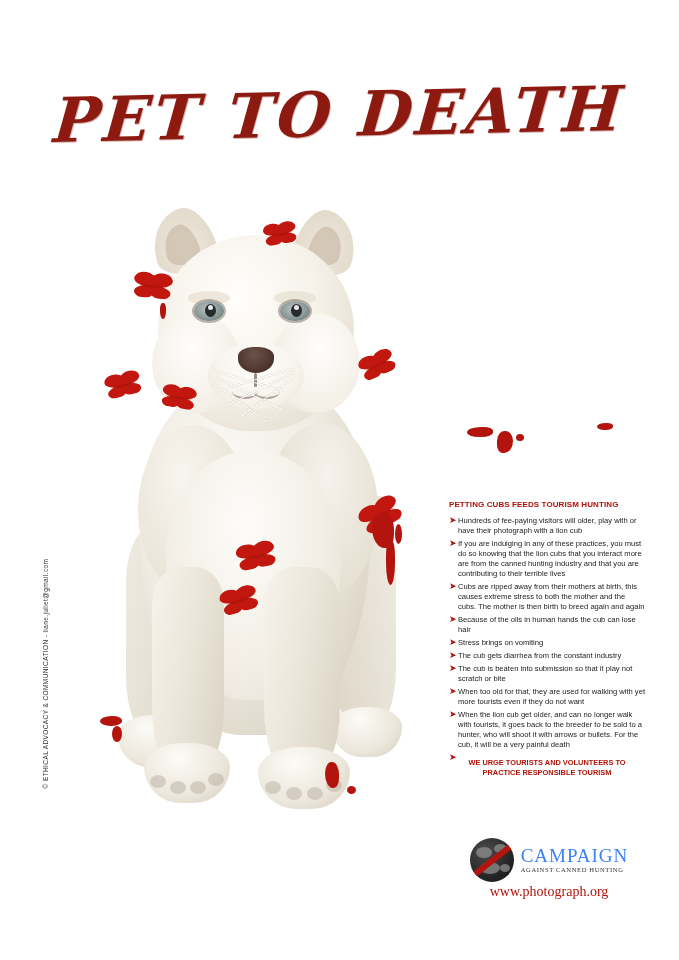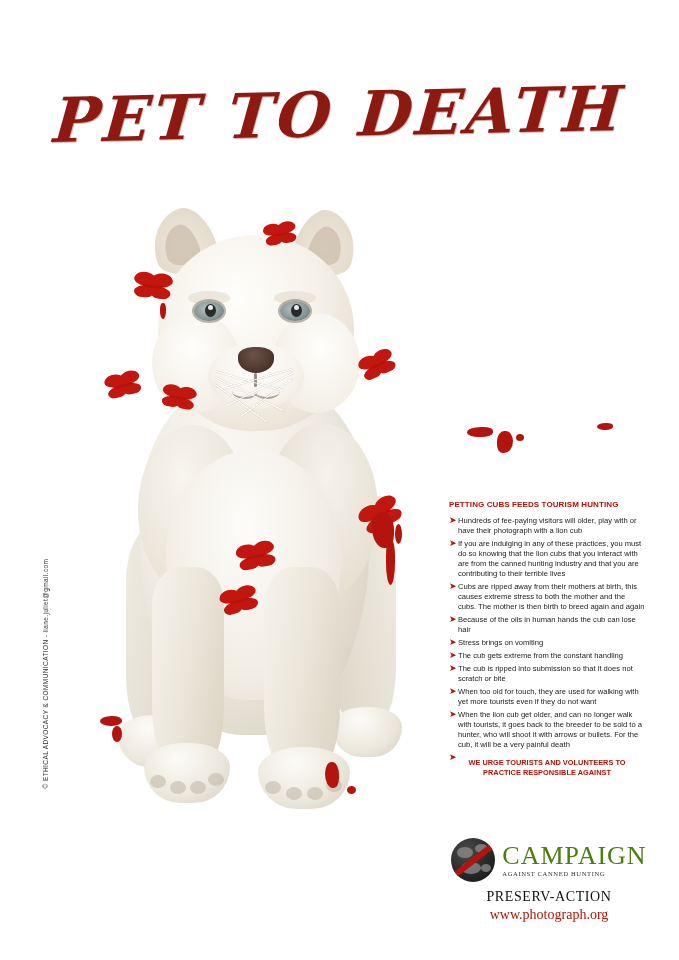--- a/index.html
+++ b/index.html
@@ -262,23 +262,23 @@
   .globe .slash {
     position: absolute;
     left: -4px; top: 19px;
     width: 54px; height: 6px;
     background: #b3150e;
     transform: rotate(-38deg);
   }
   .logo-text { text-align: left; line-height: 1; }
   .logo-main {
     font-family: "Liberation Serif", serif;
-    font-size: 26px;
+    font-size: 19px;
     letter-spacing: 1px;
-    color: #4d7c0f;
+    color: #3b82f6;
   }
   .logo-sub {
     font-family: "Liberation Serif", serif;
     font-size: 6.6px;
     letter-spacing: .6px;
     color: #333;
     margin-top: 2px;
   }
   .preserv {
     font-family: "Liberation Serif", serif;
@@ -431,48 +431,47 @@
   <div class="blood" style="left:395px; top:524px; width:7px; height:20px; border-radius:50%;"></div>
   <div class="blood" style="left:100px; top:716px; width:22px; height:10px; border-radius:55% 45% 50% 50%;"></div>
   <div class="blood" style="left:112px; top:726px; width:10px; height:16px; border-radius:50%;"></div>
   <div class="blood" style="left:325px; top:762px; width:14px; height:26px; border-radius:48% 52% 40% 60%;"></div>
   <div class="blood" style="left:347px; top:786px; width:9px; height:8px;"></div>
 
   <div class="info">
     <h2>PETTING CUBS FEEDS TOURISM HUNTING</h2>
     <ul class="bullet-list">
       <li><span class="bmark">➤</span><span>Hundreds of fee-paying visitors will older, play with or have their photograph with a lion cub</span></li>
-      <li><span class="bmark">➤</span><span>If you are indulging in any of these practices, you must do so knowing that the lion cubs that you interact with are from the canned hunting industry and that you are contributing to their terrible lives</span></li>
+      <li><span class="bmark">➤</span><span>If you are indulging in any of these practices, you must do so knowing that the lion cubs that you interact more are from the canned hunting industry and that you are contributing to their terrible lives</span></li>
       <li><span class="bmark">➤</span><span>Cubs are ripped away from their mothers at birth, this causes extreme stress to both the mother and the cubs. The mother is then birth to breed again and again</span></li>
       <li><span class="bmark">➤</span><span>Because of the oils in human hands the cub can lose hair</span></li>
       <li><span class="bmark">➤</span><span>Stress brings on vomiting</span></li>
-      <li><span class="bmark">➤</span><span>The cub gets extreme from the constant handling</span></li>
-      <li><span class="bmark">➤</span><span>The cub is ripped into submission so that it does not scratch or bite</span></li>
-      <li><span class="bmark">➤</span><span>When too old for touch, they are used for walking with yet more tourists even if they do not want</span></li>
+      <li><span class="bmark">➤</span><span>The cub gets diarrhea from the constant industry</span></li>
+      <li><span class="bmark">➤</span><span>The cub is beaten into submission so that it play not scratch or bite</span></li>
+      <li><span class="bmark">➤</span><span>When too old for that, they are used for walking with yet more tourists even if they do not want</span></li>
       <li><span class="bmark">➤</span><span>When the lion cub get older, and can no longer walk with tourists, it goes back to the breeder to be sold to a hunter, who will shoot it with arrows or bullets. For the cub, it will be a very painful death</span></li>
       <li><span class="bmark">➤</span></li>
     </ul>
-    <div class="urge">WE URGE TOURISTS AND VOLUNTEERS TO PRACTICE RESPONSIBLE AGAINST</div>
+    <div class="urge">WE URGE TOURISTS AND VOLUNTEERS TO PRACTICE RESPONSIBLE TOURISM</div>
   </div>
 
   <div class="logo-block">
     <div class="logo-row">
       <div class="globe-wrap">
         <div class="globe">
           <div class="land" style="left:6px;  top:9px;  width:16px; height:11px;"></div>
           <div class="land" style="left:24px; top:6px;  width:13px; height:9px;"></div>
           <div class="land" style="left:10px; top:24px; width:20px; height:12px;"></div>
           <div class="land" style="left:30px; top:26px; width:10px; height:8px;"></div>
           <div class="slash"></div>
         </div>
       </div>
       <div class="logo-text">
         <div class="logo-main">CAMPAIGN</div>
         <div class="logo-sub">AGAINST CANNED HUNTING</div>
       </div>
     </div>
-    <div class="preserv">PRESERV-ACTION</div>
     <div class="url">www.photograph.org</div>
   </div>
 
   <div class="credit">© ETHICAL ADVOCACY &amp; COMMUNICATION - liane.juliet@gmail.com</div>
 
 </div>
 
 </body></html>

